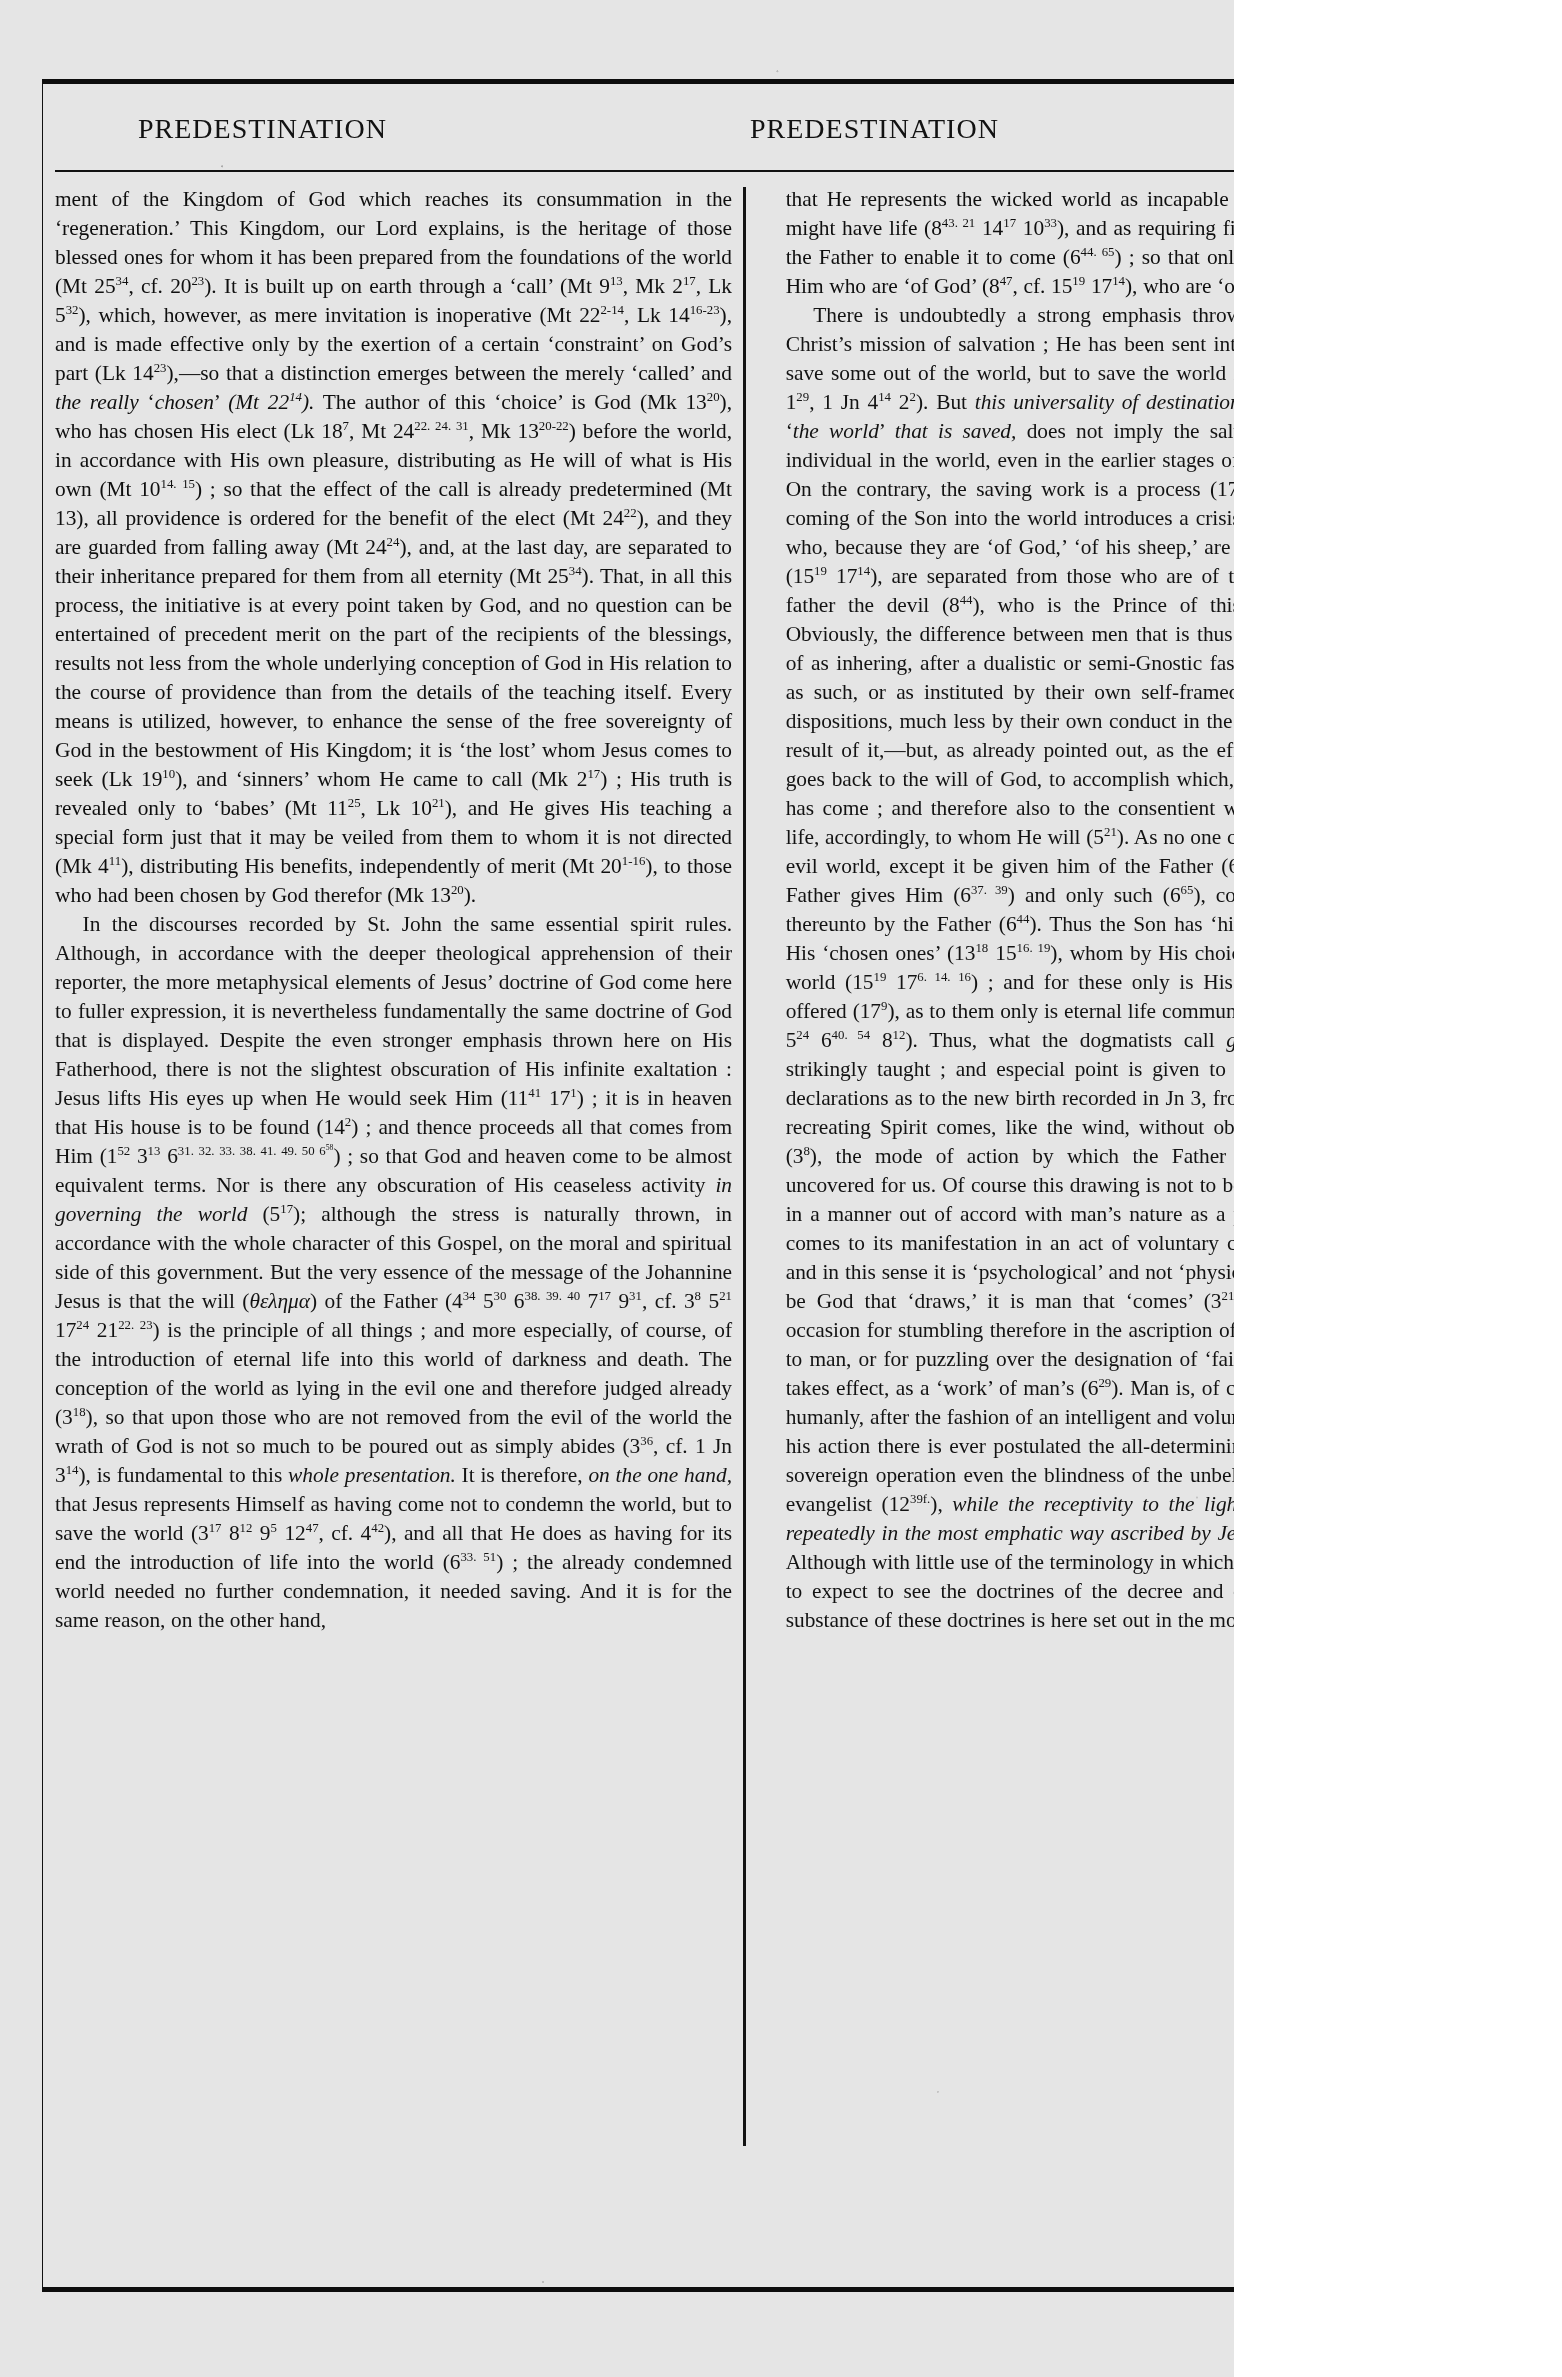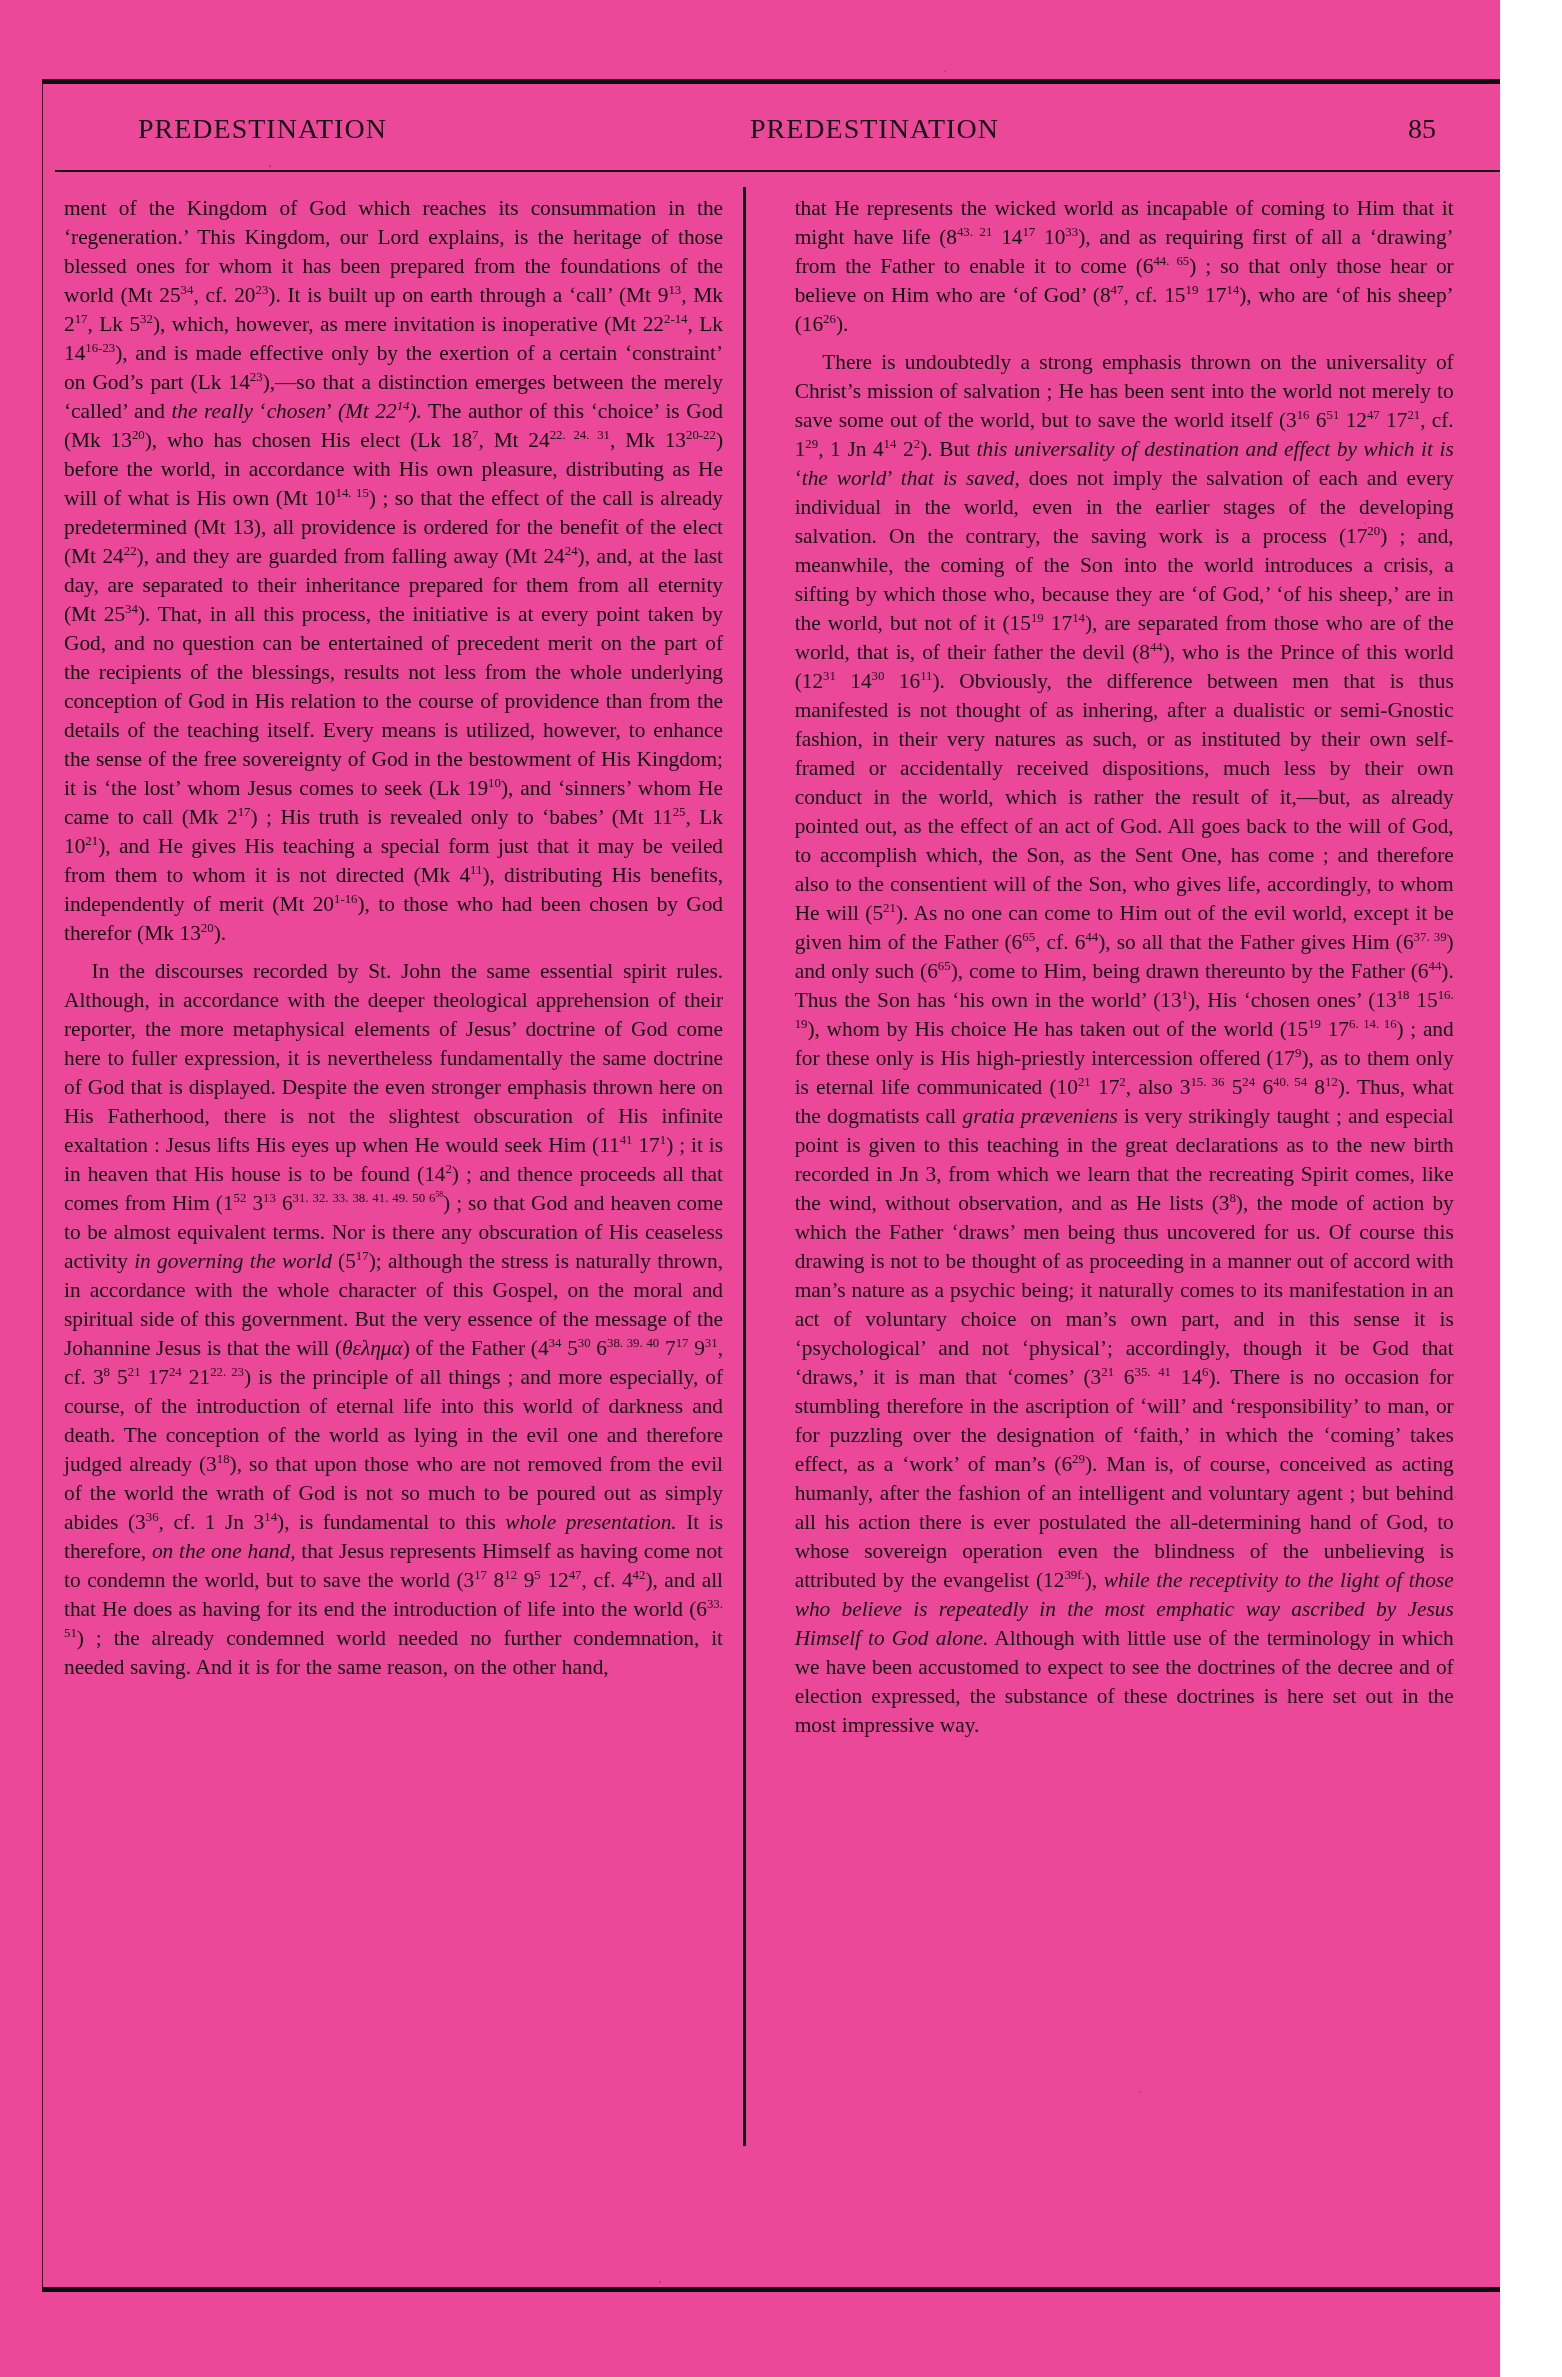--- a/index.html
+++ b/index.html
@@ -6,23 +6,23 @@
     margin: 0;
     padding: 0;
     background: #ffffff;
   }
   body {
     font-family: "Liberation Serif", "DejaVu Serif", serif;
     color: #0a0a0a;
   }
   #page {
     position: relative;
-    width: 1500px;
+    width: 1234px;
     height: 2377px;
-    background: #ec4899;
+    background: #e5e5e5;
     overflow: hidden;
   }
   
   #page::before {
     content: "";
     position: absolute;
     inset: 0;
     pointer-events: none;
     background-image:
       radial-gradient(circle at 18% 7%, rgba(0,0,0,.30) 0 0.8px, transparent 1.3px),
@@ -114,21 +114,21 @@
   #col-left  { padding-right: 11.3px; }
   #col-right { padding-left: 40px; }
   #col-rule {
     width: 2.4px;
     background: #131313;
     margin: 1.6px 0 113px 0;
     flex: 0 0 2.4px;
   }
 
   .col p {
-    margin: 9px;
+    margin: 0;
     font-size: 21.4px;
     line-height: 29px;
     text-align: justify;
     text-justify: inter-word;
     letter-spacing: -0.04px;
     word-spacing: 0.4px;
     color: #111;
   }
   .col p.indent { text-indent: 27.6px; }
 

